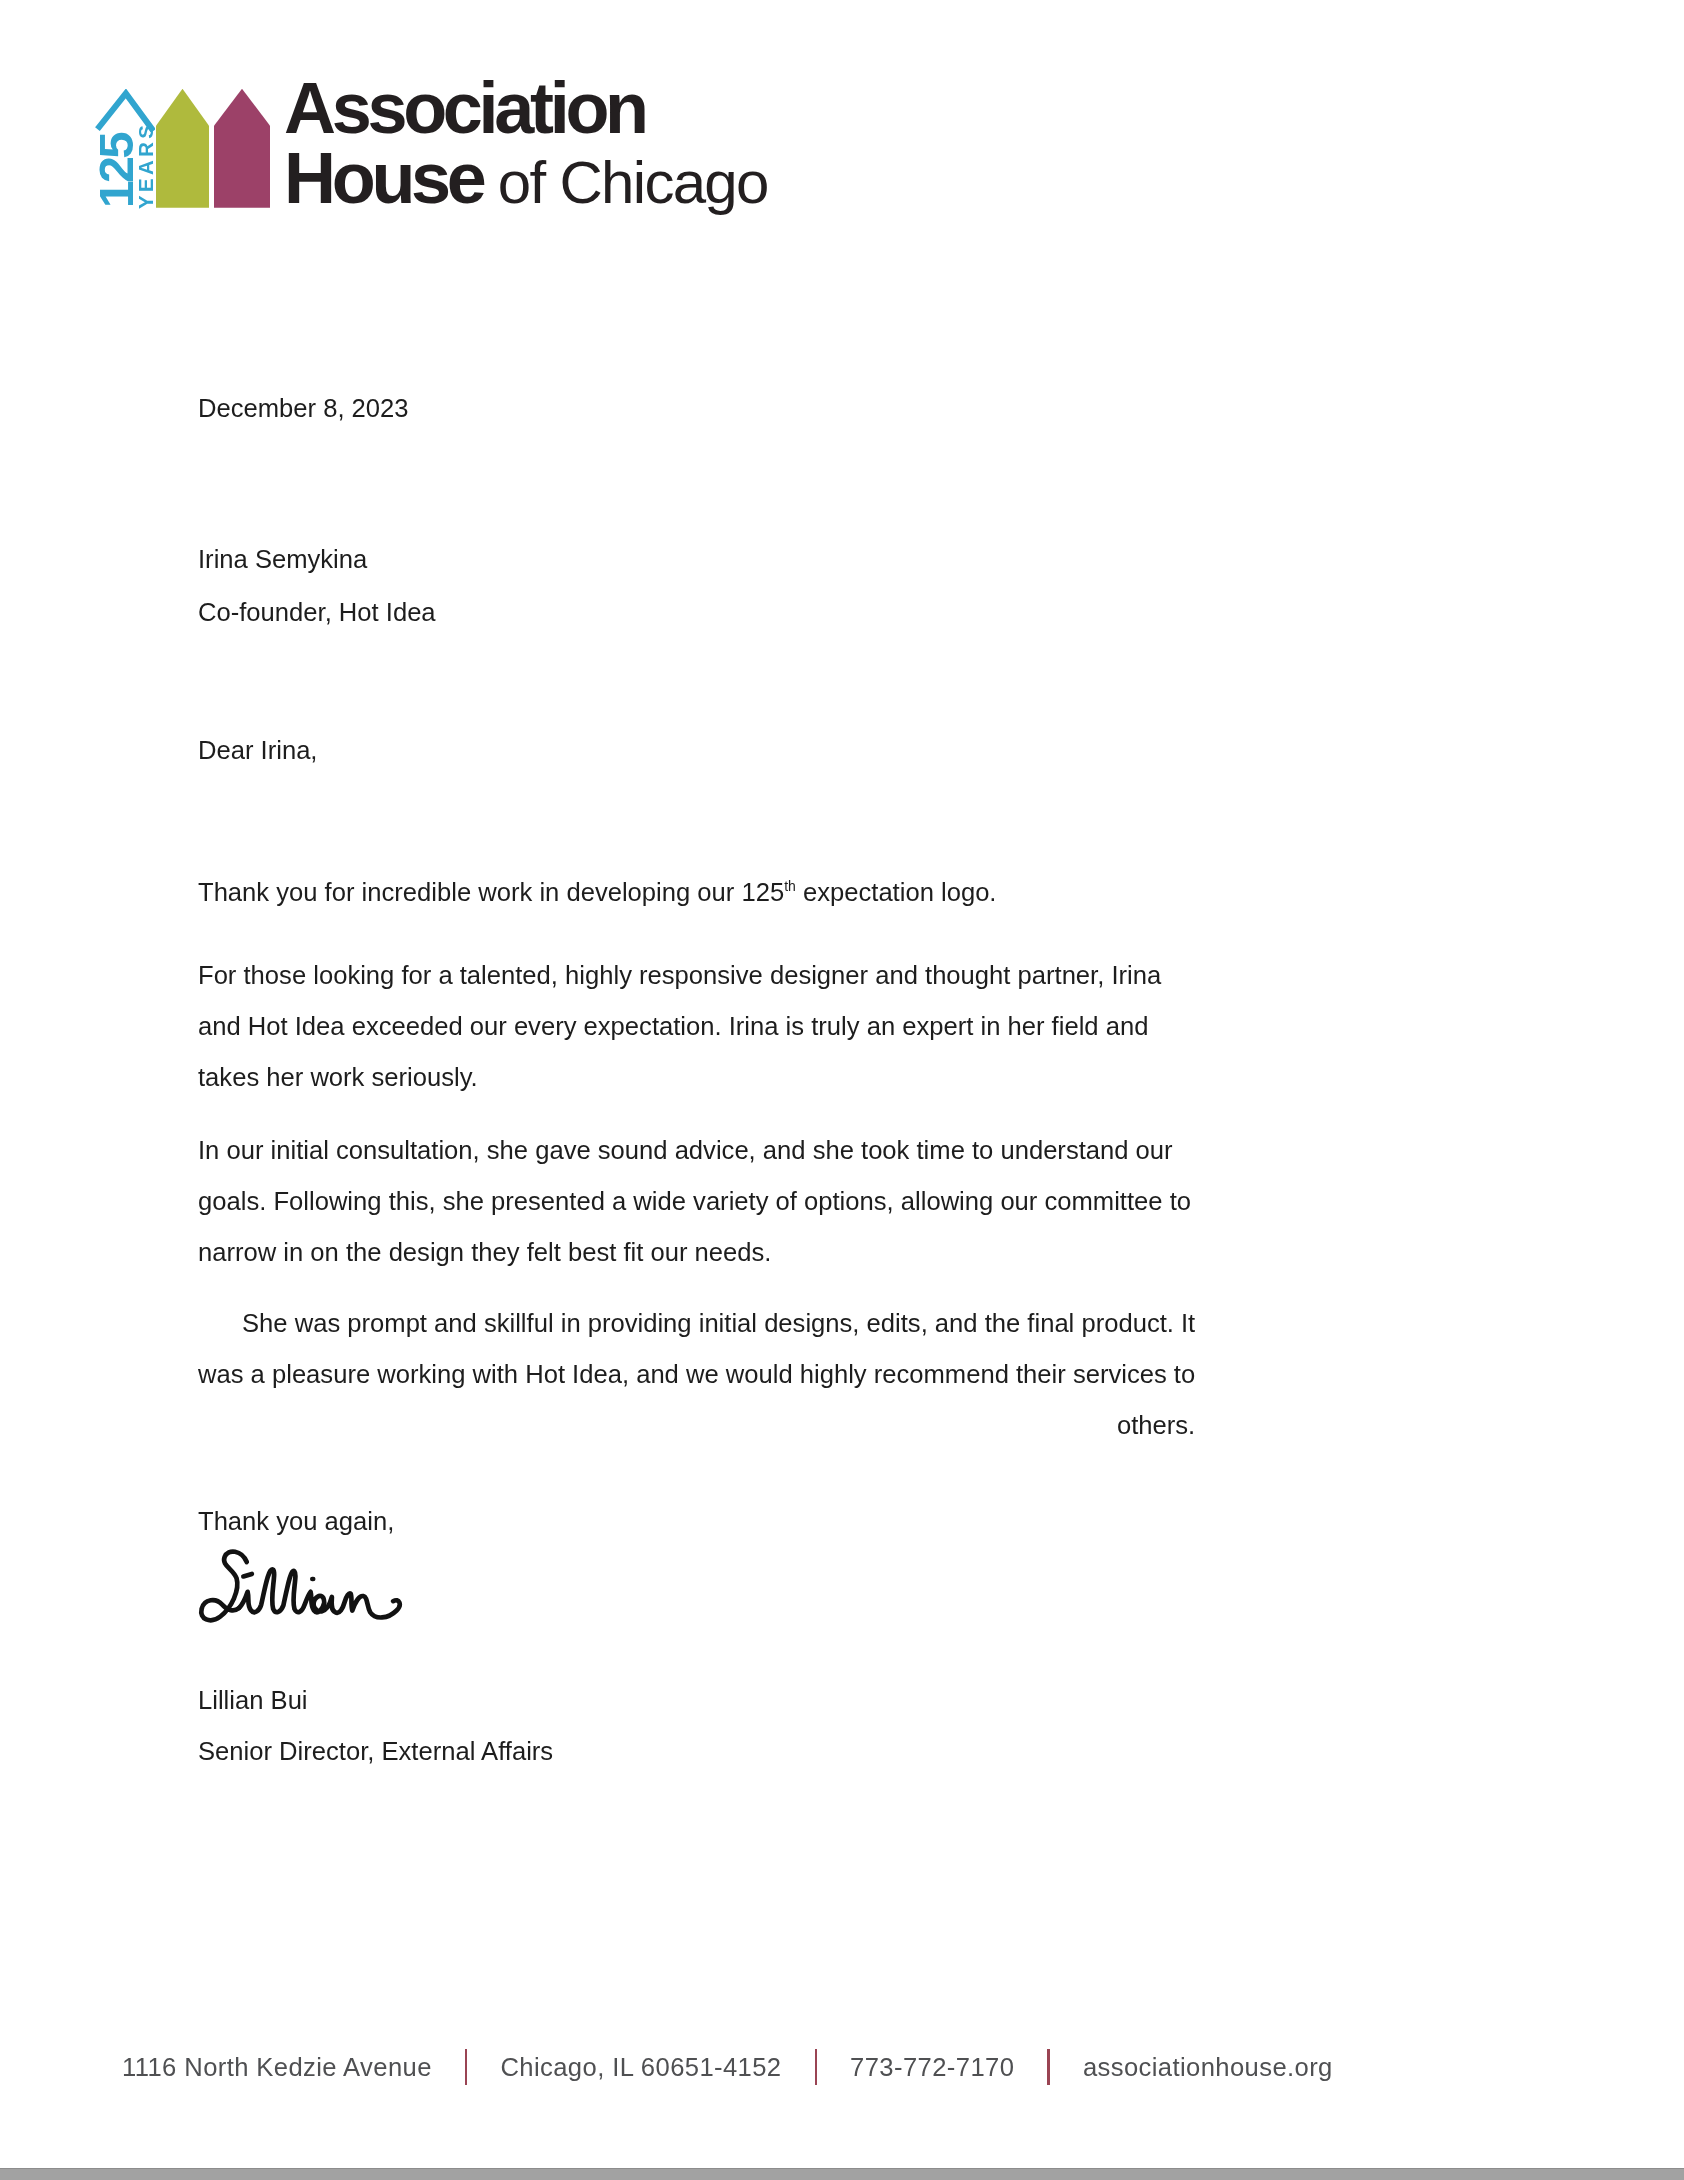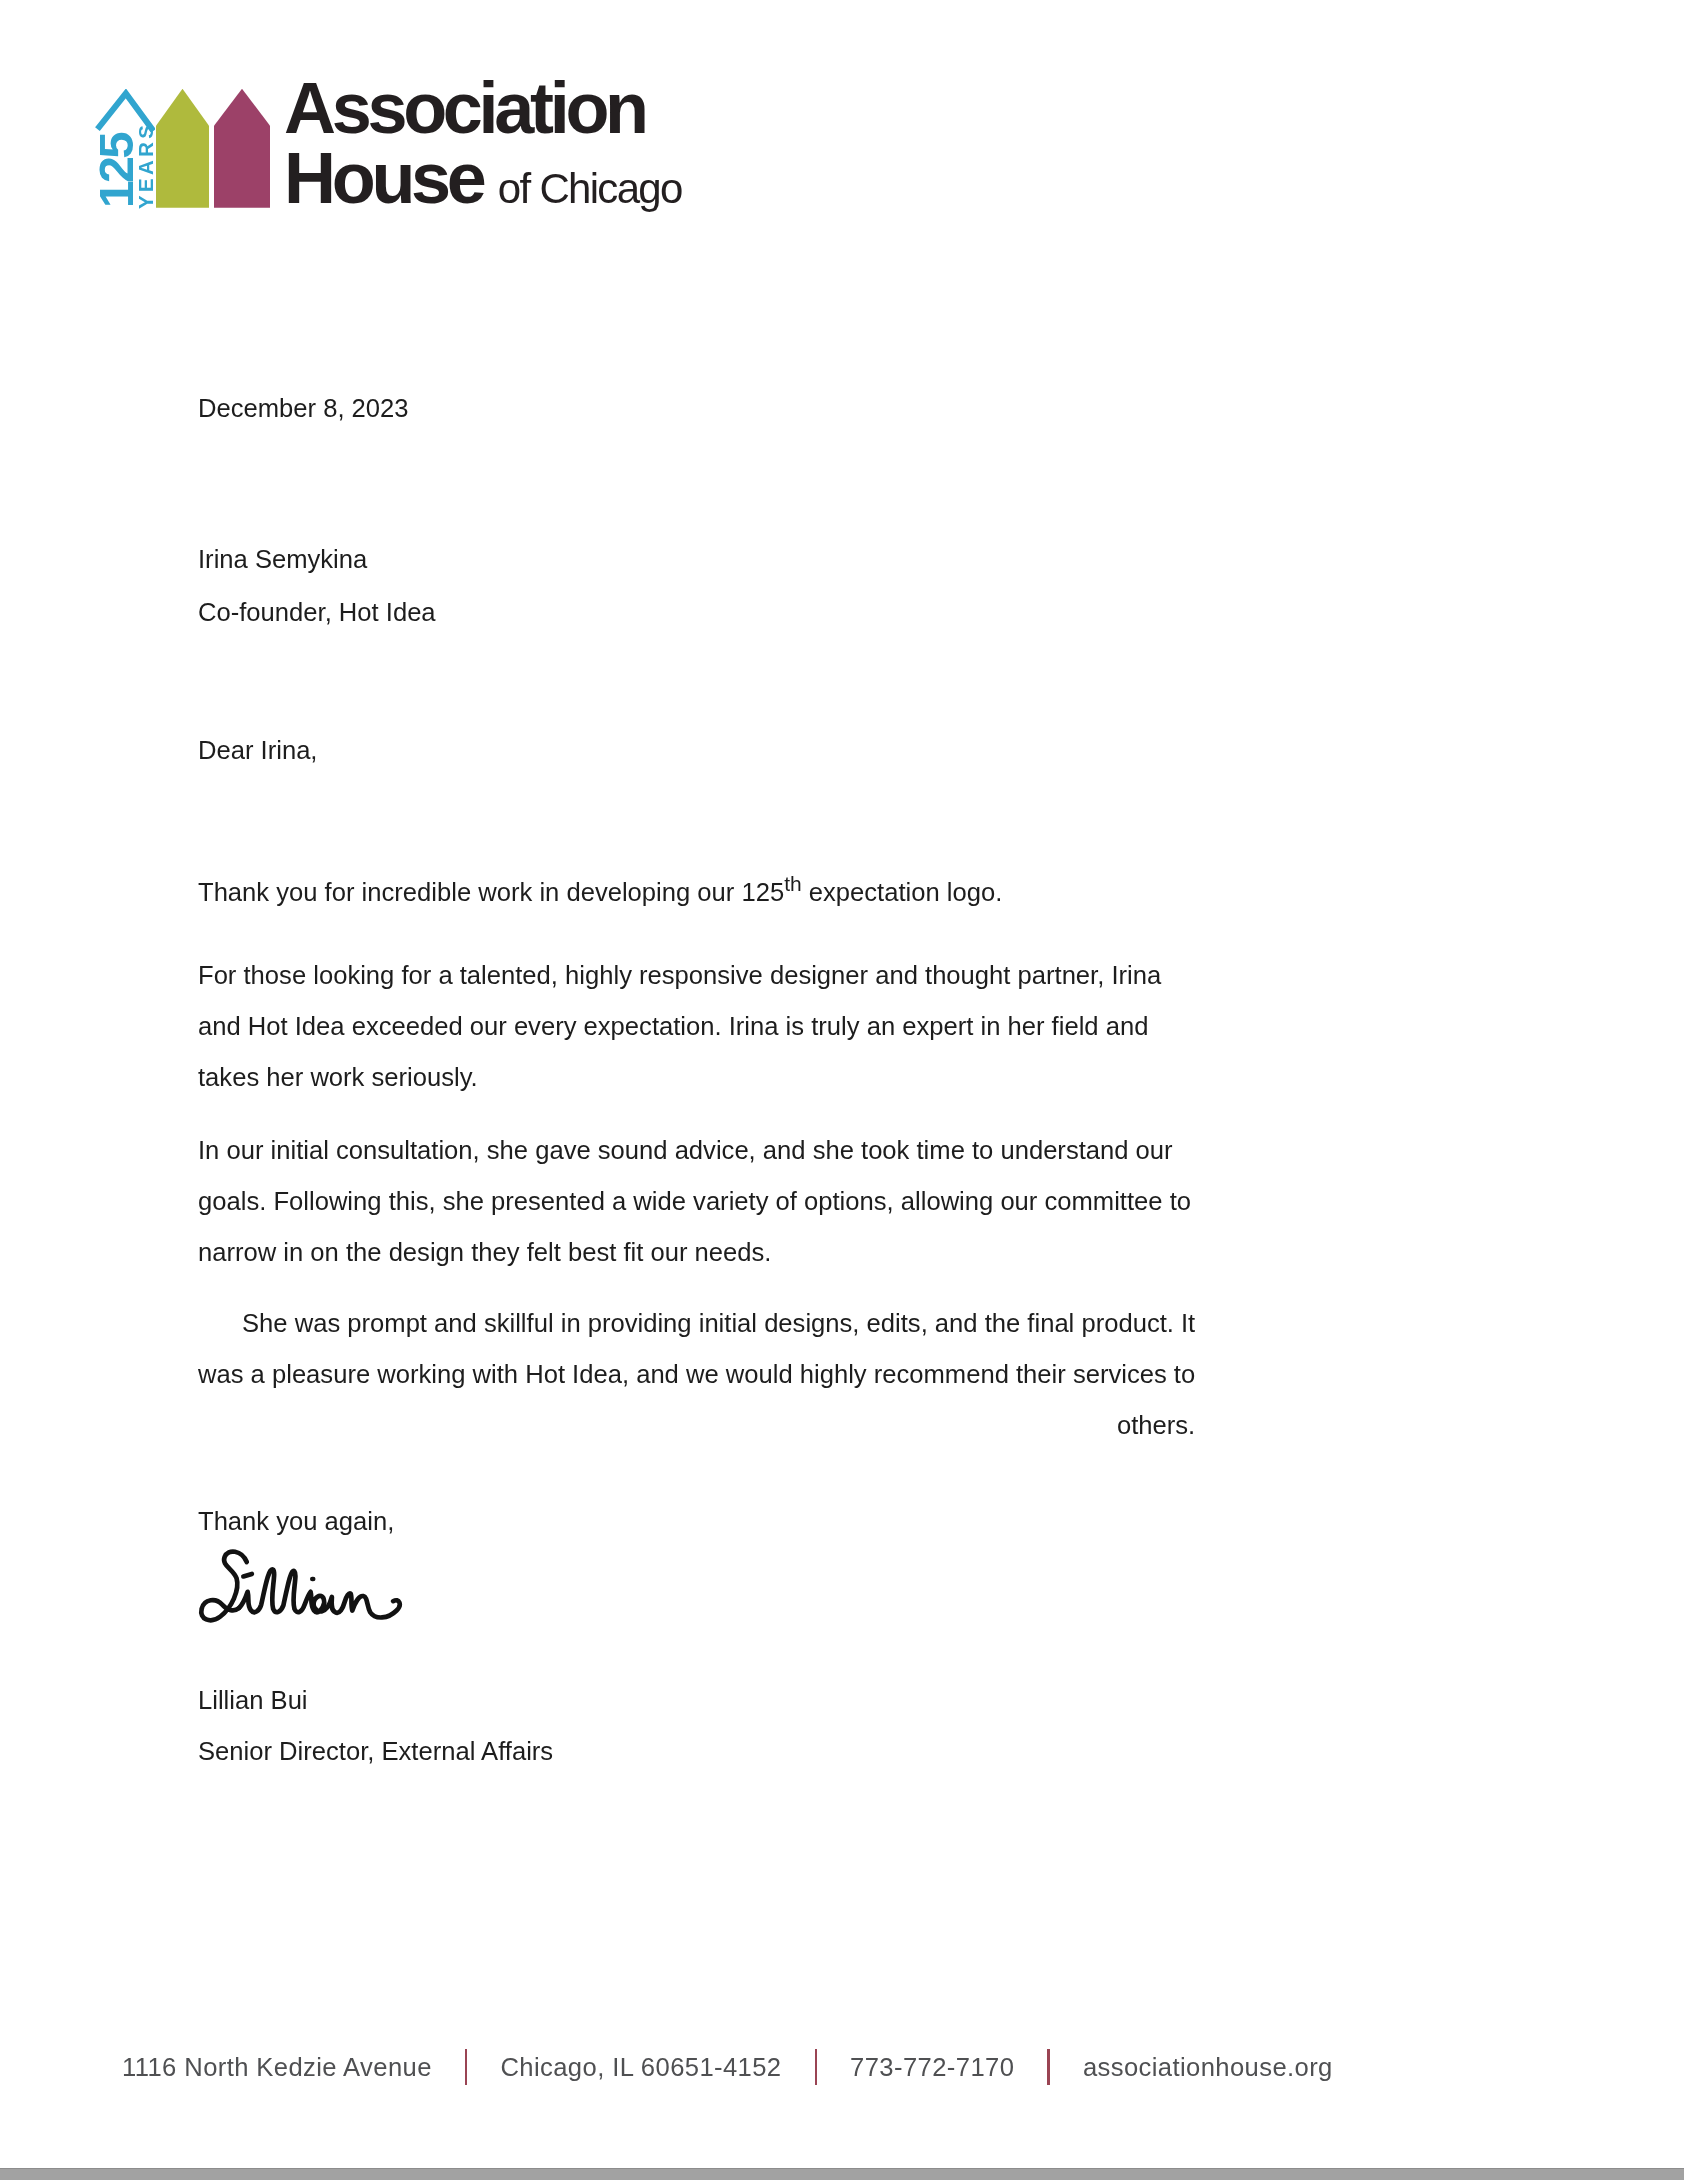--- a/index.html
+++ b/index.html
@@ -30,30 +30,30 @@
   .logo-years { left: 46px; top: 55px; height: 72px; font-size: 20.4px; letter-spacing: 3.4px; }
   .house {
     position: absolute; top: 6.8px; height: 119px;
     clip-path: polygon(50% 0%, 100% 31%, 100% 100%, 0% 100%, 0% 31%);
   }
   .house-green { left: 66px; width: 53px; background: #AFBA3D; }
   .house-plum  { left: 124px; width: 56px; background: #9C4168; }
 
   .logo-text { left: 284px; top: 73px; color: #231F20; }
   .logo-line { font-size: 72px; font-weight: bold; letter-spacing: -4.3px; line-height: 70px; white-space: nowrap; }
-  .logo-suffix { font-size: 42px; font-weight: normal; letter-spacing: -1.7px; margin-left: 15.3px; }
+  .logo-suffix { font-size: 60px; font-weight: normal; letter-spacing: -1.7px; margin-left: 15.3px; }
 
   
   .txt { font-size: 25.6px; line-height: 51px; white-space: pre-line; }
   .left-col { left: 198px; }
   .date-line { top: 383px; }
   .recipient-block { top: 533px; line-height: 53px; }
   .salutation-line { top: 725px; }
   .para-1 { top: 841px; white-space: normal; }
-  .para-1 sup { font-size: 21px; vertical-align: super; line-height: 0; }
+  .para-1 sup { font-size: 14px; vertical-align: super; line-height: 0; }
   .para-2 { top: 924px; }
   .para-3 { top: 1099px; }
   .para-4 { top: 1272px; text-align: right; }
   .closing-line { top: 1496px; }
 
   .signature-svg { left: 194px; top: 1543px; width: 223px; height: 101px; }
   .sender-block { top: 1675px; line-height: 51px; }
 
   
   .footer-bar {

